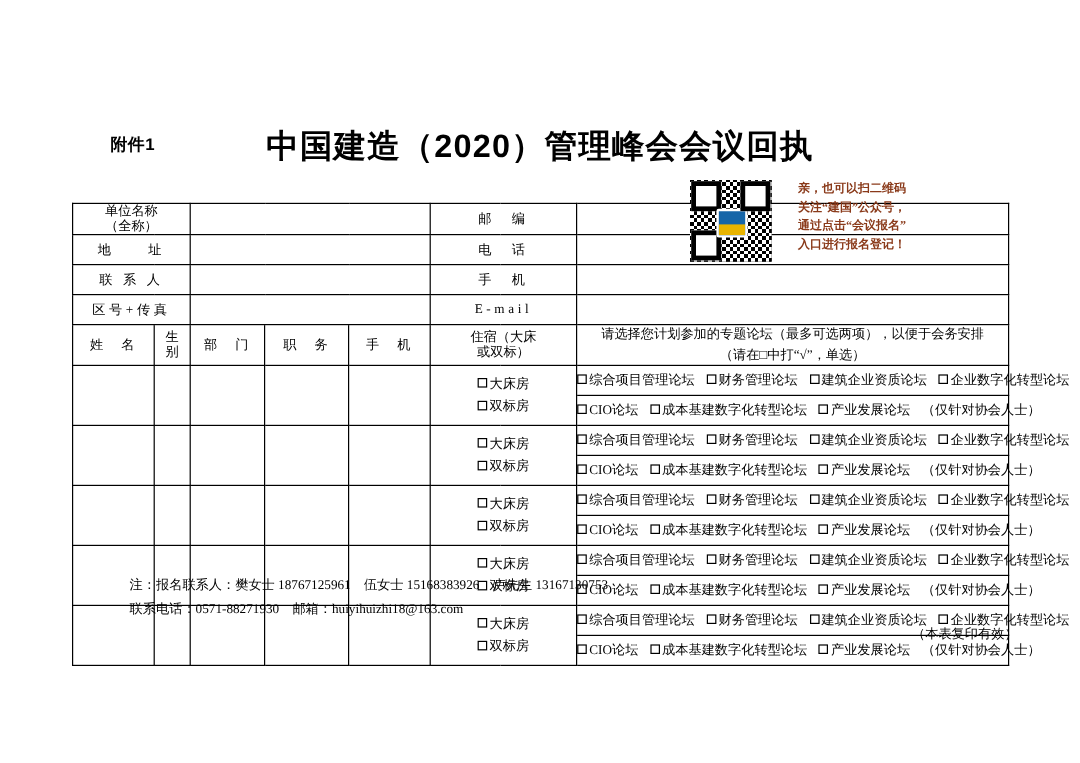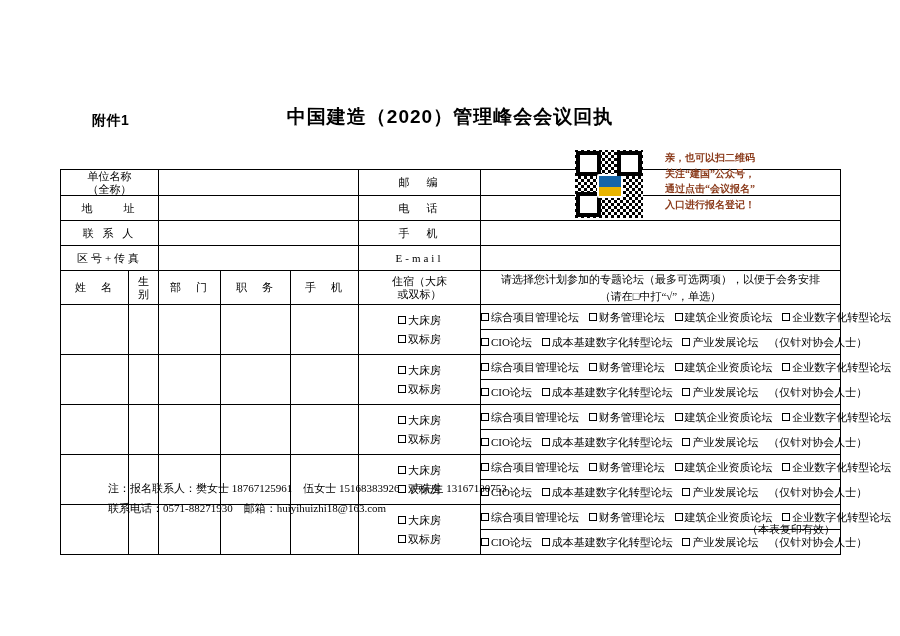--- a/index.html
+++ b/index.html
@@ -30,21 +30,21 @@
     font-family: "Liberation Sans", sans-serif;
     letter-spacing: 0.5px;
     padding-left: 22px;
   }
   .doc-title {
     position: absolute;
     left: 0;
     top: 104px;
     width: 900px;
     text-align: center;
-    font-size: 19px;
+    font-size: 27px;
     font-weight: bold;
     font-family: "Liberation Sans", sans-serif;
     letter-spacing: 1px;
   }
   table.main {
     position: absolute;
     left: 60px;
     top: 145px;
     width: 780px;
     border-collapse: collapse;
@@ -168,21 +168,21 @@
     top: 478px;
     font-size: 11px;
     line-height: 1.85;
     width: 740px;
   }
   .notes .row {
     position: relative;
   }
   .valid {
     position: absolute;
-    right: 13px;
+    right: 0;
     top: 0;
   }
 </style>
 </head>
 <body>
 
 <div class="page">
 
   <div class="attach-label">附件1</div>
   <div class="doc-title">中国建造（2020）管理峰会会议回执</div>

